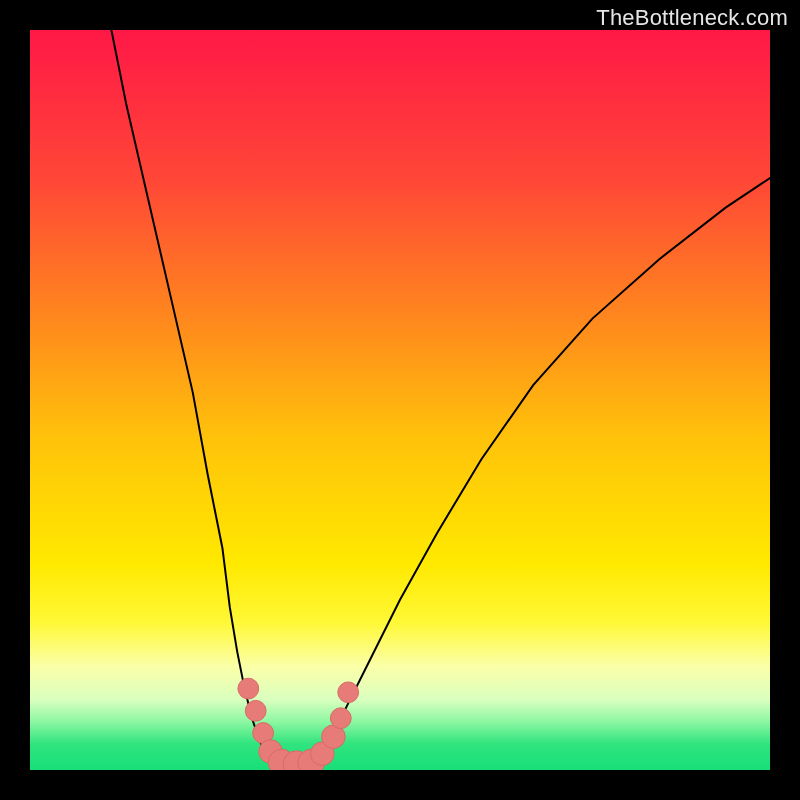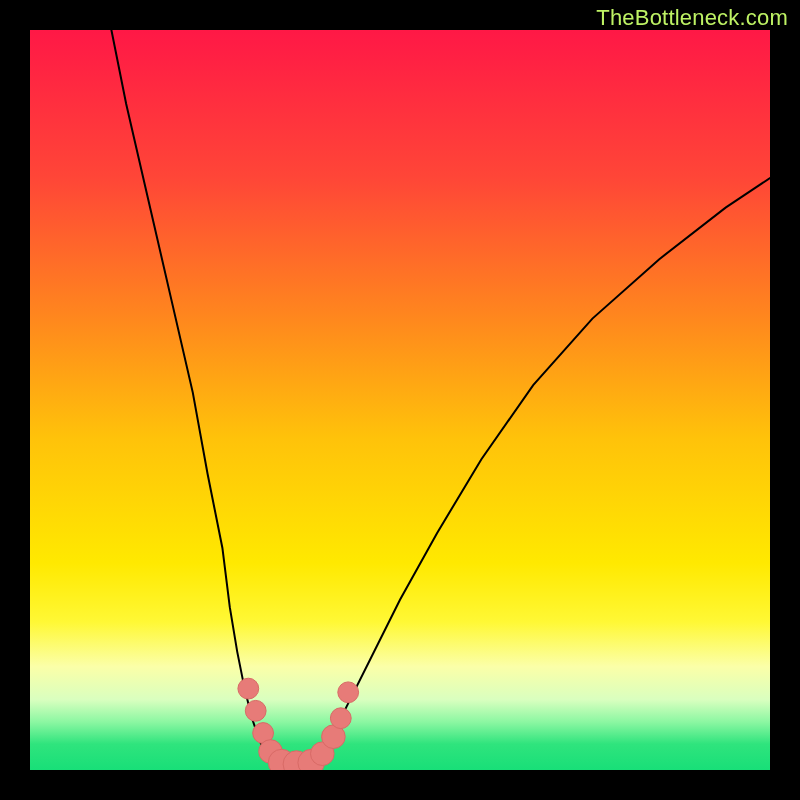--- a/index.html
+++ b/index.html
@@ -23,21 +23,21 @@
     position: absolute;
     left: 0;
     top: 0;
     width: 740px;
     height: 740px;
   }
   .watermark {
     position: absolute;
     top: 5px;
     right: 12px;
-    color: #bef264;
+    color: #e5e5e5;
     font-size: 22px;
     font-weight: 500;
     letter-spacing: 0.2px;
   }
   svg.curves {
     position: absolute;
     left: 0;
     top: 0;
     width: 740px;
     height: 740px;

